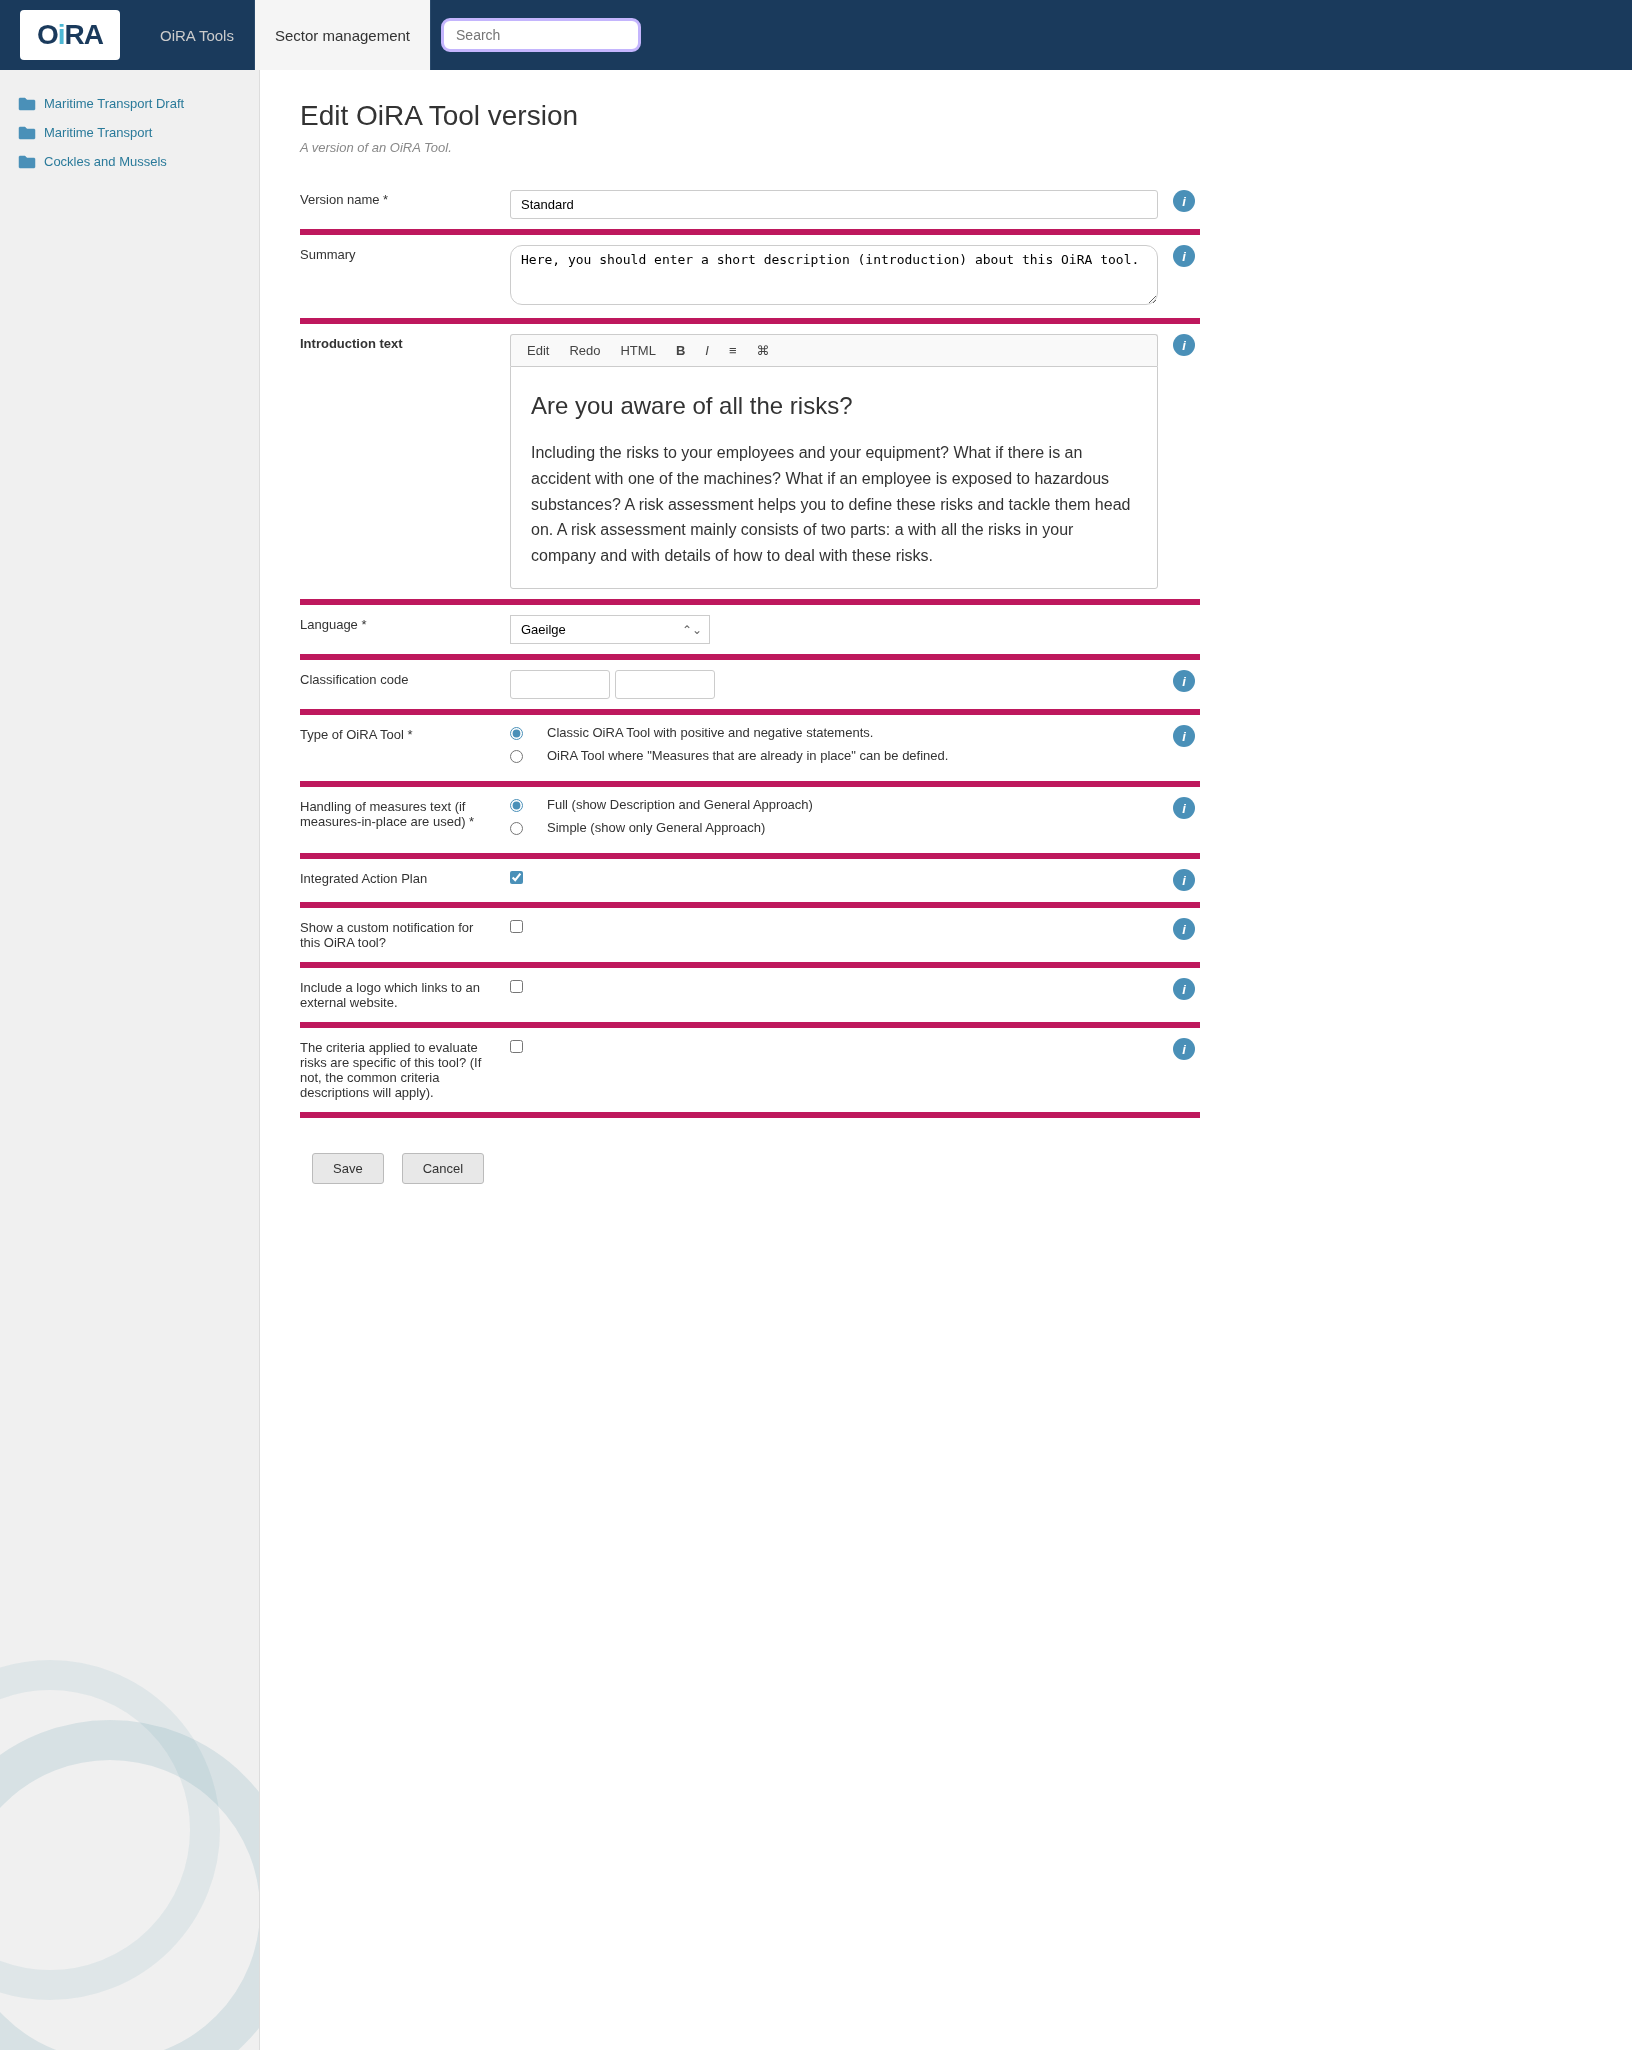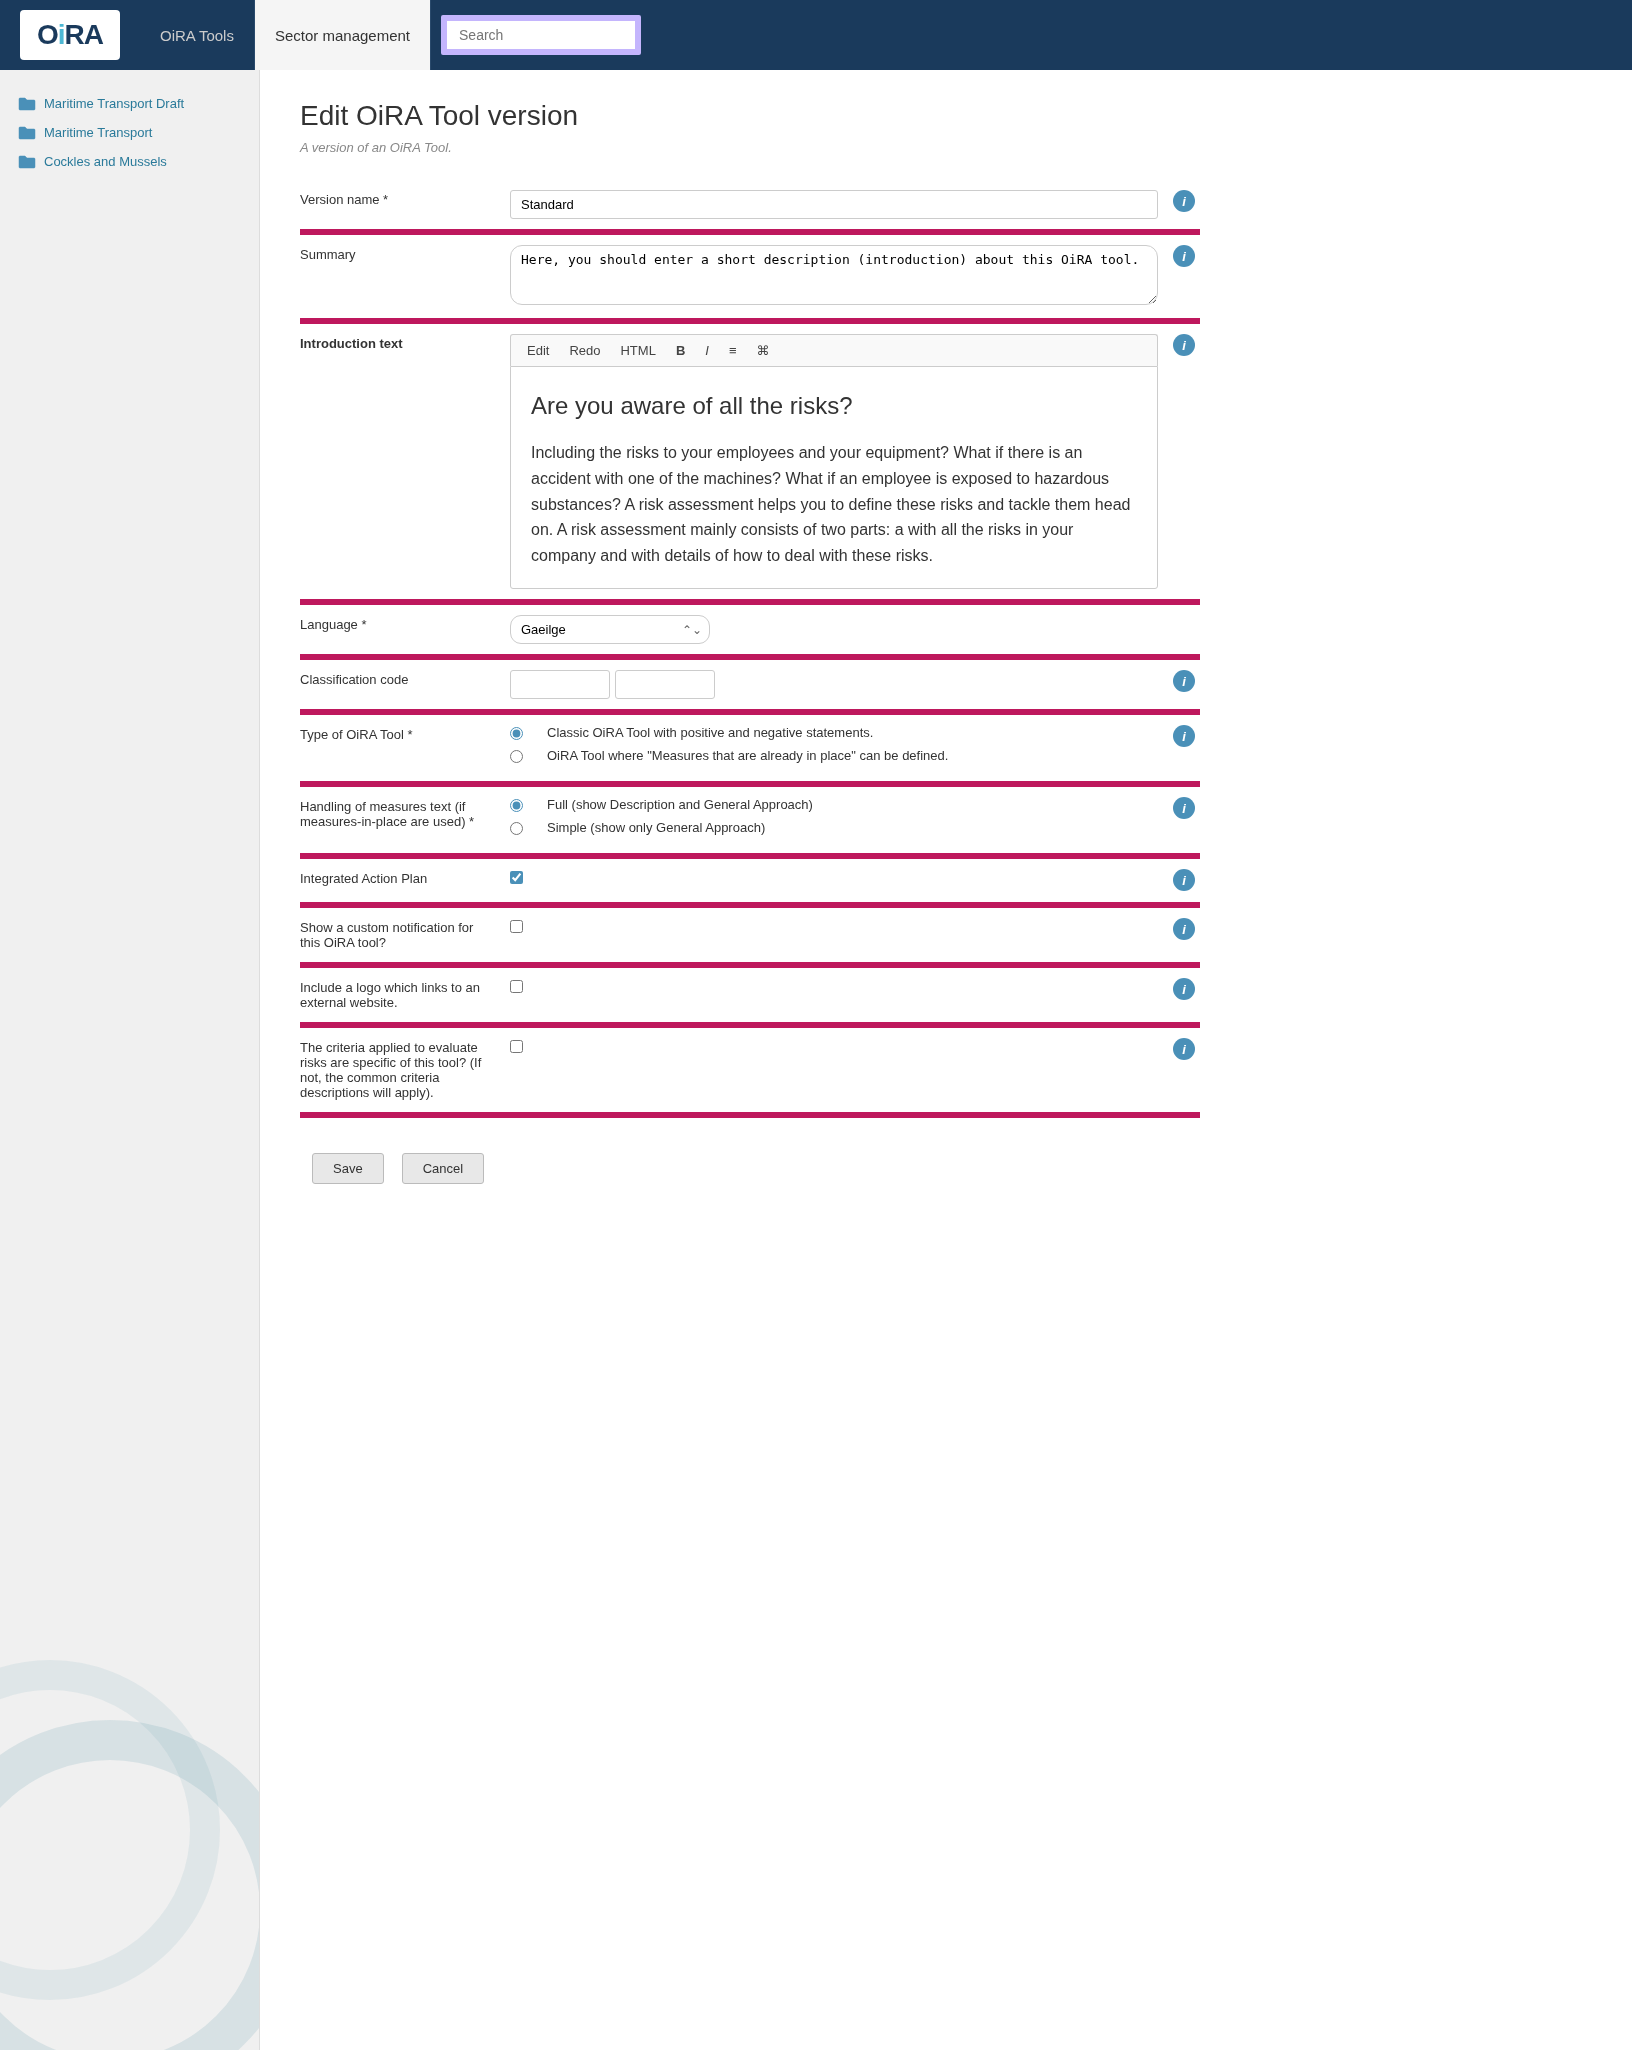--- a/index.html
+++ b/index.html
@@ -48,22 +48,22 @@
       background: transparent;
     }
     .nav-tab.active {
       background: #f5f5f5;
       color: #333;
       border-bottom: none;
     }
     .search-box {
       margin-left: 10px;
       padding: 6px 12px;
-      border: 6px solid #c4b5fd;
-      border-radius: 2px;
+      border: 3px solid #c4b5fd;
+      border-radius: 9px;
       font-size: 14px;
       width: 200px;
       background: #fff;
     }
 
     
     .layout {
       display: flex;
     }
     .sidebar {
@@ -230,21 +230,21 @@
     }
     .editor-body {
       font-size: 16px;
       line-height: 1.6;
     }
 
     
     .lang-select {
       padding: 6px 30px 6px 10px;
       border: 1px solid #ccc;
-      border-radius: 11px;
+      border-radius: 0;
       font-size: 13px;
       background: #fff;
       min-width: 200px;
       appearance: none;
       -webkit-appearance: none;
     }
     .select-wrapper {
       position: relative;
       display: inline-block;
     }

